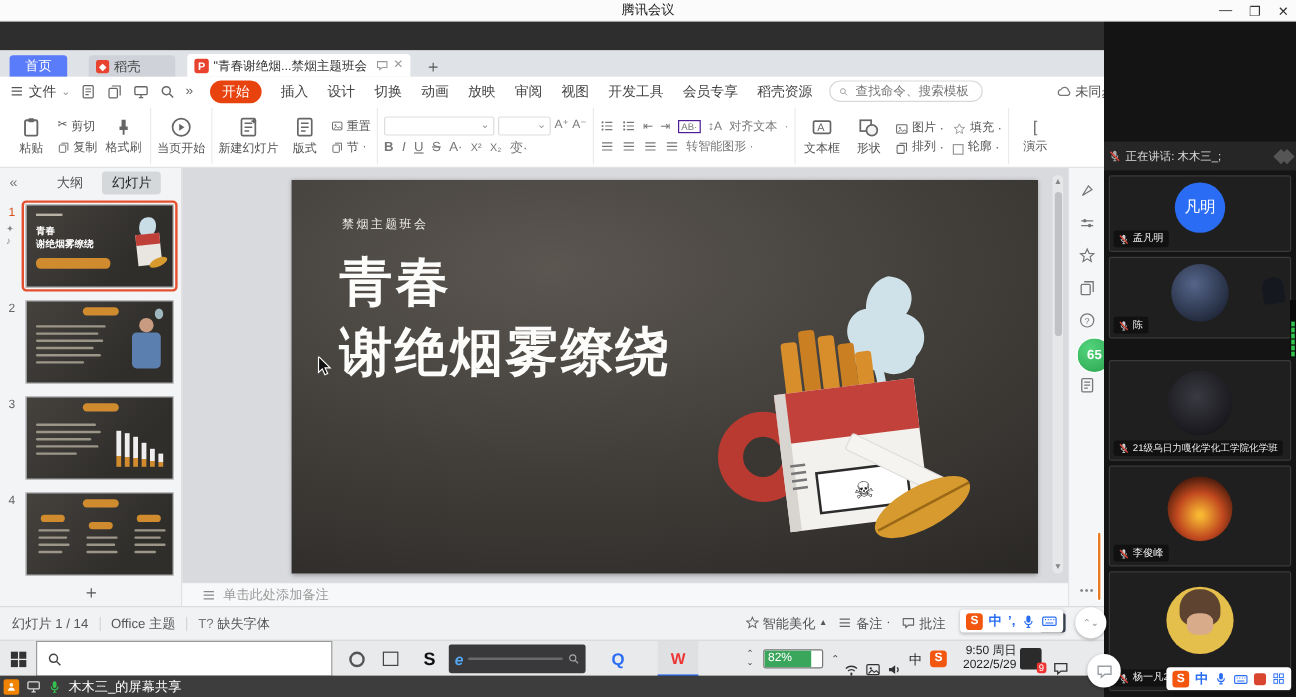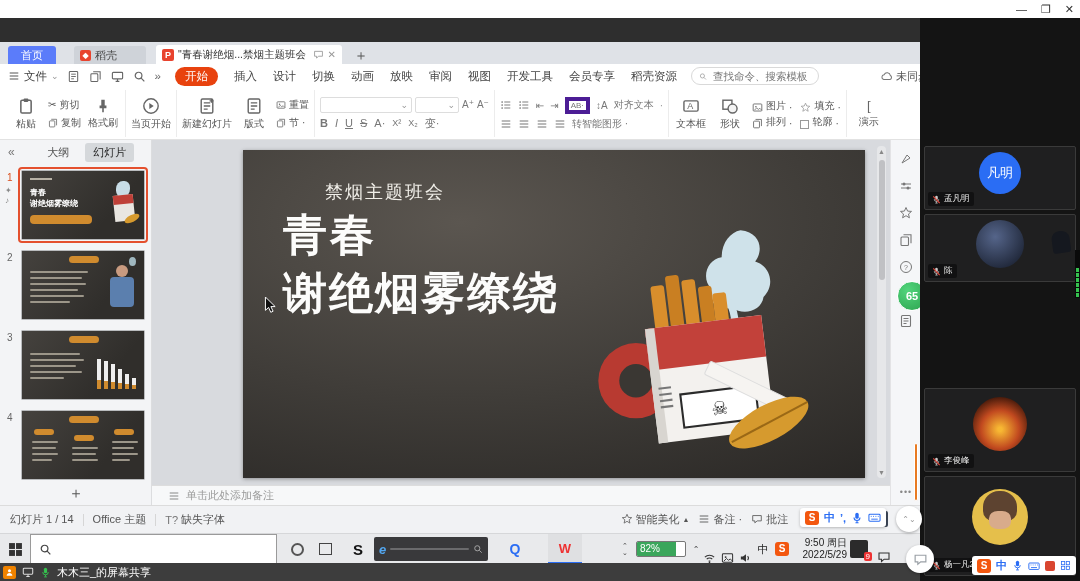--- a/index.html
+++ b/index.html
@@ -59,21 +59,21 @@
   .tnum.sel{color:#d94f1e;}
   .tico{position:absolute;left:5px;top:16px;color:#888;font-size:8px;line-height:10px;}
   .thumb{position:absolute;left:21px;top:0;width:124px;height:70px;background:linear-gradient(130deg,#45423e,#302e2b 70%);border:1px solid #b9bbbd;border-radius:1px;overflow:hidden;}
   .thumb.sel{outline:2px solid #e4502e;outline-offset:1px;}
   .pill{background:#d08b2e;border-radius:4px;}
   .bar{background:#9c9689;height:2px;border-radius:1px;}
   .lp-plus{position:absolute;left:0;bottom:2px;width:152px;text-align:center;font-size:15px;color:#555;}
   
   .canvas{left:152px;top:140px;width:738px;height:345px;background:#d8dade;}
   .slide{position:absolute;left:91px;top:10px;width:622px;height:328px;background:radial-gradient(120% 110% at 35% 22%,#5b5650 0%,#403d39 48%,#242220 100%);box-shadow:0 1px 4px rgba(0,0,0,.35);}
-  .eyebrow{position:absolute;left:42px;top:30px;font-size:18px;color:#f1efe9;letter-spacing:2px;margin-left:40px;}
+  .eyebrow{position:absolute;left:42px;top:30px;font-size:10px;color:#f1efe9;letter-spacing:2px;}
   .t1{position:absolute;left:40px;top:56px;font-size:44px;font-weight:800;color:#fcfcfb;letter-spacing:3px;}
   .t2{position:absolute;left:40px;top:114px;font-size:44px;font-weight:800;color:#fcfcfb;letter-spacing:2px;}
   .banner{position:absolute;left:66px;top:228px;width:244px;height:33px;background:#d4a136;border-radius:2px;display:flex;align-items:center;justify-content:center;font-size:12px;color:#fff;box-shadow:0 0 14px rgba(212,161,54,.45);white-space:nowrap;}
   .cscroll{position:absolute;right:4px;top:6px;width:9px;height:332px;background:#e6e7e9;border-radius:4px;}
   .cscroll .th{position:absolute;left:1.5px;top:14px;width:6px;height:120px;background:#c0c1c4;border-radius:3px;}
   .cscroll .ar{position:absolute;left:0;width:9px;font-size:7px;color:#888;text-align:center;}
   
   .toolscol{left:890px;top:140px;width:30px;height:365px;background:#f5f6f8;border-left:1px solid #e3e3e5;display:flex;flex-direction:column;align-items:center;gap:13px;padding-top:12px;color:#777;}
   .toolscol .dots{position:absolute;bottom:8px;left:0;width:30px;text-align:center;color:#888;font-size:9px;letter-spacing:1px;}
   .oscroll{position:absolute;right:2px;bottom:4px;width:4px;height:58px;background:#e87a22;border-radius:2px;border:1px solid #fff;}
@@ -215,20 +215,23 @@
         <path d="M4.5 1.8h7.5v8.5" fill="none" stroke="currentColor" stroke-width="1.1"></path>
       </g>
   <g id="i-star">
         <path d="M7 1.5l1.6 3.6 3.9.3-3 2.6.9 3.8L7 9.7l-3.4 2.1.9-3.8-3-2.6 3.9-.3z" fill="none" stroke="currentColor" stroke-width="1"></path>
       </g>
 </defs>
   </svg>
 
 <div id="app">
 
+  <div class="ab titlebar">
+    <div class="tt">腾讯会议</div>
+  </div>
   <div class="ab winctl">
     <span>—</span>
     <span>❐</span>
     <span>✕</span>
   </div>
 
   <div class="ab darkstrip"></div>
   <div class="ab tabbar">
     <div class="tab-home">首页</div>
     <div class="tab-docer">
@@ -405,21 +408,21 @@
       <div class="fontrows">
         <div class="pararow">
           <svg class="ic" width="12" height="12" viewBox="0 0 14 14" color="#777">
               <use href="#i-blist"></use>
             </svg>
           <svg class="ic" width="12" height="12" viewBox="0 0 14 14" color="#777">
               <use href="#i-blist"></use>
             </svg>
           <span>⇤</span>
           <span>⇥</span>
-          <span style="font-size:8px;border:4px solid #4c1d95;padding:0 2px;">AB·</span>
+          <span style="font-size:8px;border:1px solid #4c1d95;padding:0 2px;">AB·</span>
           <span>↕A</span>
           <span>对齐文本</span>
             <span style="color:#999">·</span>
         </div>
         <div class="pararow">
           <svg class="ic" width="12" height="12" viewBox="0 0 14 14" color="#777">
               <use href="#i-lines"></use>
             </svg>
           <svg class="ic" width="12" height="12" viewBox="0 0 14 14" color="#777">
               <use href="#i-lines"></use>
@@ -773,20 +776,30 @@
       </svg>
     <svg class="ic" width="11" height="11" viewBox="0 0 14 14" color="#35c24f">
         <use href="#i-mic"></use>
       </svg>
     <span class="txt">木木三_的屏幕共享</span>
   </div>
 
   <div class="ab vpanel">
 
 
+    <div class="speakbar">
+      <svg class="ic" width="10" height="10" viewBox="0 0 14 14" color="#aaa">
+          <use href="#i-micoff"></use>
+        </svg>
+      <span>正在讲话: 木木三_;</span>
+      <span class="tm-logo">
+          <i></i>
+          <i></i>
+        </span>
+    </div>
 
     <div class="vtile" style="top:128px;height:64px;">
       <div class="cava" style="top:5px;width:42px;height:42px;background:#2a6df4;display:flex;align-items:center;justify-content:center;color:#fff;font-size:13px;">凡明</div>
       <div class="nm">
         <svg class="ic" width="9" height="9" viewBox="0 0 14 14" color="#ccc">
             <use href="#i-micoff"></use>
           </svg>
         <span>孟凡明</span>
       </div>
     </div>
@@ -803,20 +816,29 @@
     </div>
     <div class="volbar">
         <i></i>
         <i></i>
         <i></i>
         <i></i>
         <i></i>
         <i></i>
       </div>
 
+    <div class="vtile" style="top:282px;height:84px;">
+      <div class="cava" style="top:8px;width:54px;height:54px;background:radial-gradient(circle at 45% 40%,#3a3a42,#17171c 75%);"></div>
+      <div class="nm">
+        <svg class="ic" width="9" height="9" viewBox="0 0 14 14" color="#ccc">
+            <use href="#i-micoff"></use>
+          </svg>
+        <span style="font-size:8px;">21级乌日力嘎化学化工学院化学班</span>
+      </div>
+    </div>
 
     <div class="vtile" style="top:370px;height:84px;">
       <div class="cava" style="top:8px;width:54px;height:54px;background:radial-gradient(circle at 50% 60%,#f7b733 5%,#c1491f 45%,#2a0f06 85%);"></div>
       <div class="nm">
         <svg class="ic" width="9" height="9" viewBox="0 0 14 14" color="#ccc">
             <use href="#i-micoff"></use>
           </svg>
         <span>李俊峰</span>
       </div>
     </div>

